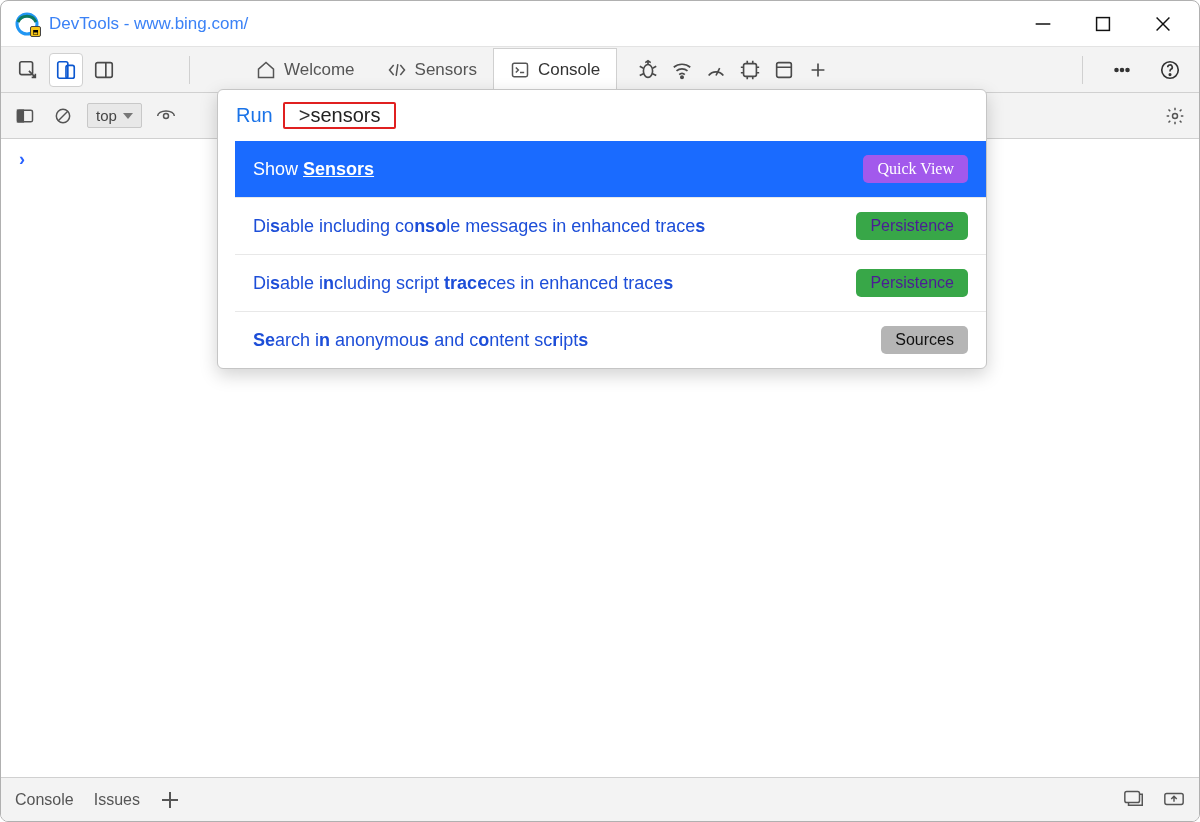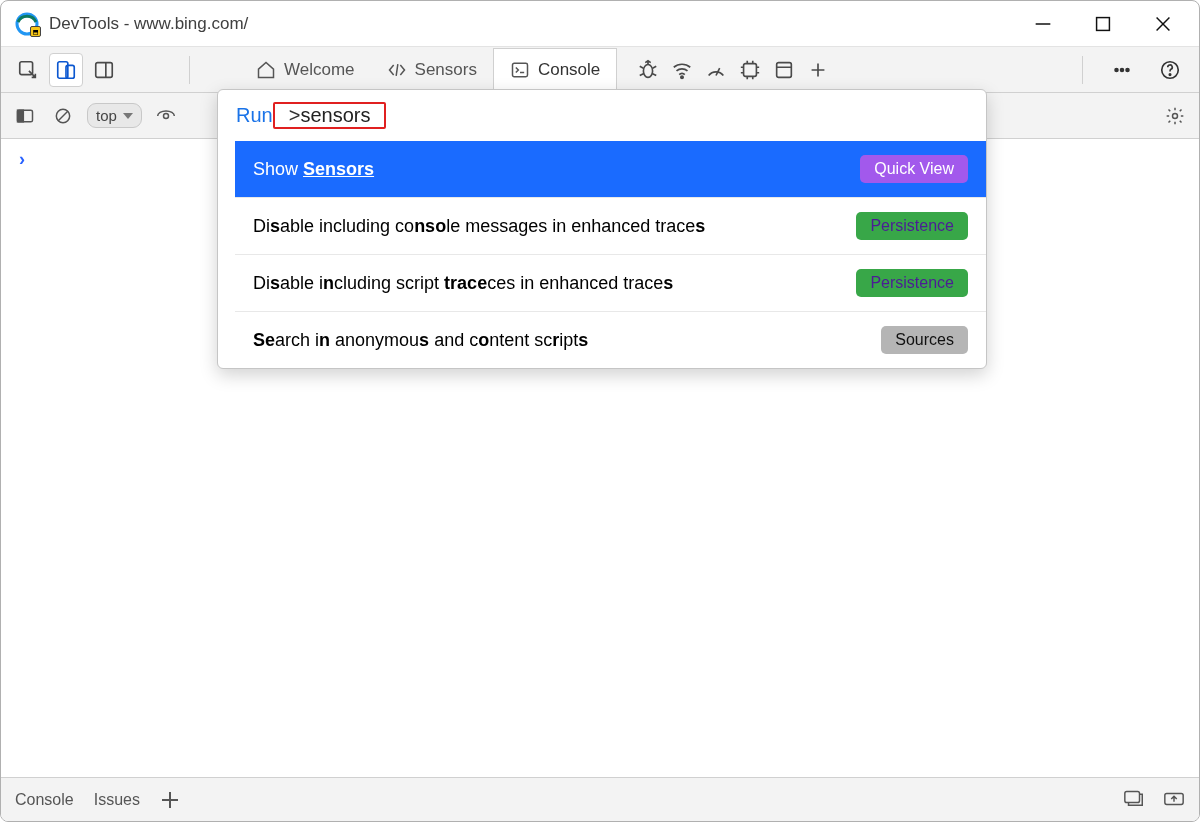--- a/index.html
+++ b/index.html
@@ -4,21 +4,21 @@
 <style>
   * { box-sizing: border-box; margin: 0; padding: 0; }
   html, body { width: 1200px; height: 822px; font-family: "Segoe UI", Arial, sans-serif; background: #fff; overflow: hidden; }
   body { border: 1px solid #b0b0b0; border-radius: 8px; position: relative; }
 
   
   .titlebar { height: 46px; display: flex; align-items: center; padding: 0 6px 0 14px; border-bottom: 1px solid #e3e3e3; }
   .app-icon { width: 24px; height: 24px; position: relative; }
   .app-icon svg { width: 24px; height: 24px; }
   .badge { position:absolute; bottom:-1px; right:-2px; width:11px; height:11px; background:#f5c518; border:1px solid #444; border-radius:2px; font-size:6px; line-height:10px; text-align:center; color:#000; font-weight:bold;}
-  .title { margin-left: 10px; font-size: 17px; color: #404040; }
+  .title { margin-left: 10px; font-size: 17px; color: #3b82f6; }
   .spacer { flex: 1; }
   .winbtn { width: 60px; height: 44px; display:flex; align-items:center; justify-content:center; color:#111; }
   .winbtn svg { width: 22px; height: 22px; stroke:#111; stroke-width:1.6; fill:none; }
 
   
   .tabsbar { height: 46px; background:#f3f3f3; border-bottom:1px solid #d0d0d0; display:flex; align-items:center; padding:0 10px; position:relative;gap:44px; }
   .tool-icons { display:flex; align-items:center; gap:4px; margin-right:18px;}
   .ticon { width:34px; height:34px; display:flex; align-items:center; justify-content:center; border-radius:4px;}
   .ticon svg { width:22px; height:22px; fill:none; stroke:#4a4a4a; stroke-width:1.8;}
   .ticon.active { background:#fff; border:1px solid #d0d0d0;}
@@ -29,55 +29,55 @@
   .tab.active { background:#fff; border:1px solid #d0d0d0; border-bottom:1px solid #fff; margin-bottom:-1px; color:#333;}
   .right-tools { margin-left:auto; display:flex; align-items:center; gap:18px; padding-right:4px;}
   .right-tools .ticon { width:30px; height:30px; }
   .right-tools svg { stroke:#333; }
   .sep { width:1px; height:28px; background:#d0d0d0; margin:0 6px;}
 
   
   .filterbar { height:46px; background:#f3f3f3; border-bottom:1px solid #d0d0d0; display:flex; align-items:center; padding:0 10px; gap:10px;}
   .sq { width:28px; height:28px; display:flex; align-items:center; justify-content:center;}
   .sq svg { width:20px; height:20px; fill:none; stroke:#555; stroke-width:1.8;}
-  .context-sel { display:flex; align-items:center; gap:6px; background:#e8e8e8; border:1px solid #c8c8c8; padding:3px 8px; border-radius:9px; font-size:15px; color:#444;}
+  .context-sel { display:flex; align-items:center; gap:6px; background:#e8e8e8; border:1px solid #c8c8c8; padding:3px 8px; border-radius:2px; font-size:15px; color:#444;}
   .context-sel .tri { width:0; height:0; border-left:5px solid transparent; border-right:5px solid transparent; border-top:6px solid #777;}
   .gear { margin-left:auto; }
 
   
   .consolebody { position:relative; height:calc(100% - 46px - 46px - 46px - 44px - 2px); background:#fff; }
   .prompt-caret { position:absolute; left:18px; top:10px; color:#2962ff; font-size:18px; font-weight:bold;}
 
   
   .cmdmenu { position:absolute; left:216px; top:88px; width:770px; background:#fff; border:1px solid #c5c5c5; border-radius:6px; box-shadow:0 6px 18px rgba(0,0,0,0.18); overflow:hidden; z-index:20;}
-  .cmd-input-row { padding:12px 18px 12px 18px; display:flex; align-items:baseline; font-size:20px;}
+  .cmd-input-row { padding:12px 18px 12px 18px; display:flex; align-items:baseline; gap:10px; font-size:20px;}
   .run-label { color:#1a73e8; font-weight:500;}
   .input-wrap { position:relative; }
   .cmd-input { font-size:20px; color:#222; padding:0 14px; border:2.5px solid #e02020; border-radius:2px; font-family:inherit; display:inline-block;}
   .cmd-gt { color:#333; }
   .cmd-list {}
   .cmd-item { display:flex; align-items:center; justify-content:space-between; padding:14px 18px; font-size:18px; border-top:1px solid #e8e8e8;margin-left:17px;}
   .cmd-item.selected { background:#1a6bff; color:#fff; border-top:none;}
   .cmd-item .lbl b { font-weight:700; }
   .cmd-item.selected .lbl .u { text-decoration:underline;}
   .pill { padding:5px 14px; border-radius:5px; font-size:16px; }
-  .pill.purple { background:#a259ec; color:#fff;}
+  .pill.purple { background:#a259ec; color:#fff;font-family:Liberation Serif, serif;}
   .pill.green { background:#38a748; color:#4c1d95;}
   .pill.gray  { background:#b5b5b5; color:#111;}
 
   
   .statusbar { position:absolute; bottom:0; left:0; right:0; height:44px; background:#f3f3f3; border-top:1px solid #d0d0d0; display:flex; align-items:center; padding:0 14px; gap:20px; font-size:16px; color:#555;}
   .statusbar .plus { width:20px; height:20px; position:relative;}
   .statusbar .plus::before, .statusbar .plus::after { content:""; position:absolute; background:#555;}
   .statusbar .plus::before { left:9px; top:2px; width:2px; height:16px;}
   .statusbar .plus::after  { top:9px; left:2px; height:2px; width:16px;}
   .end-icons { margin-left:auto; display:flex; gap:18px;}
   .end-icons svg { width:22px; height:18px; fill:none; stroke:#555; stroke-width:1.6;}
 
-  .mute { color:#000000; }
+  .mute { color:#1d4ed8; }
 </style>
 </head>
 <body>
 
 <div class="titlebar">
   <span class="app-icon">
     <svg viewBox="0 0 24 24">
         <circle cx="12" cy="12" r="10" fill="none" stroke="#2196f3" stroke-width="3"></circle>
         <path d="M3 10 A10 10 0 0 1 21 10" stroke="#0b7a62" stroke-width="3" fill="none"></path>
       </svg>

